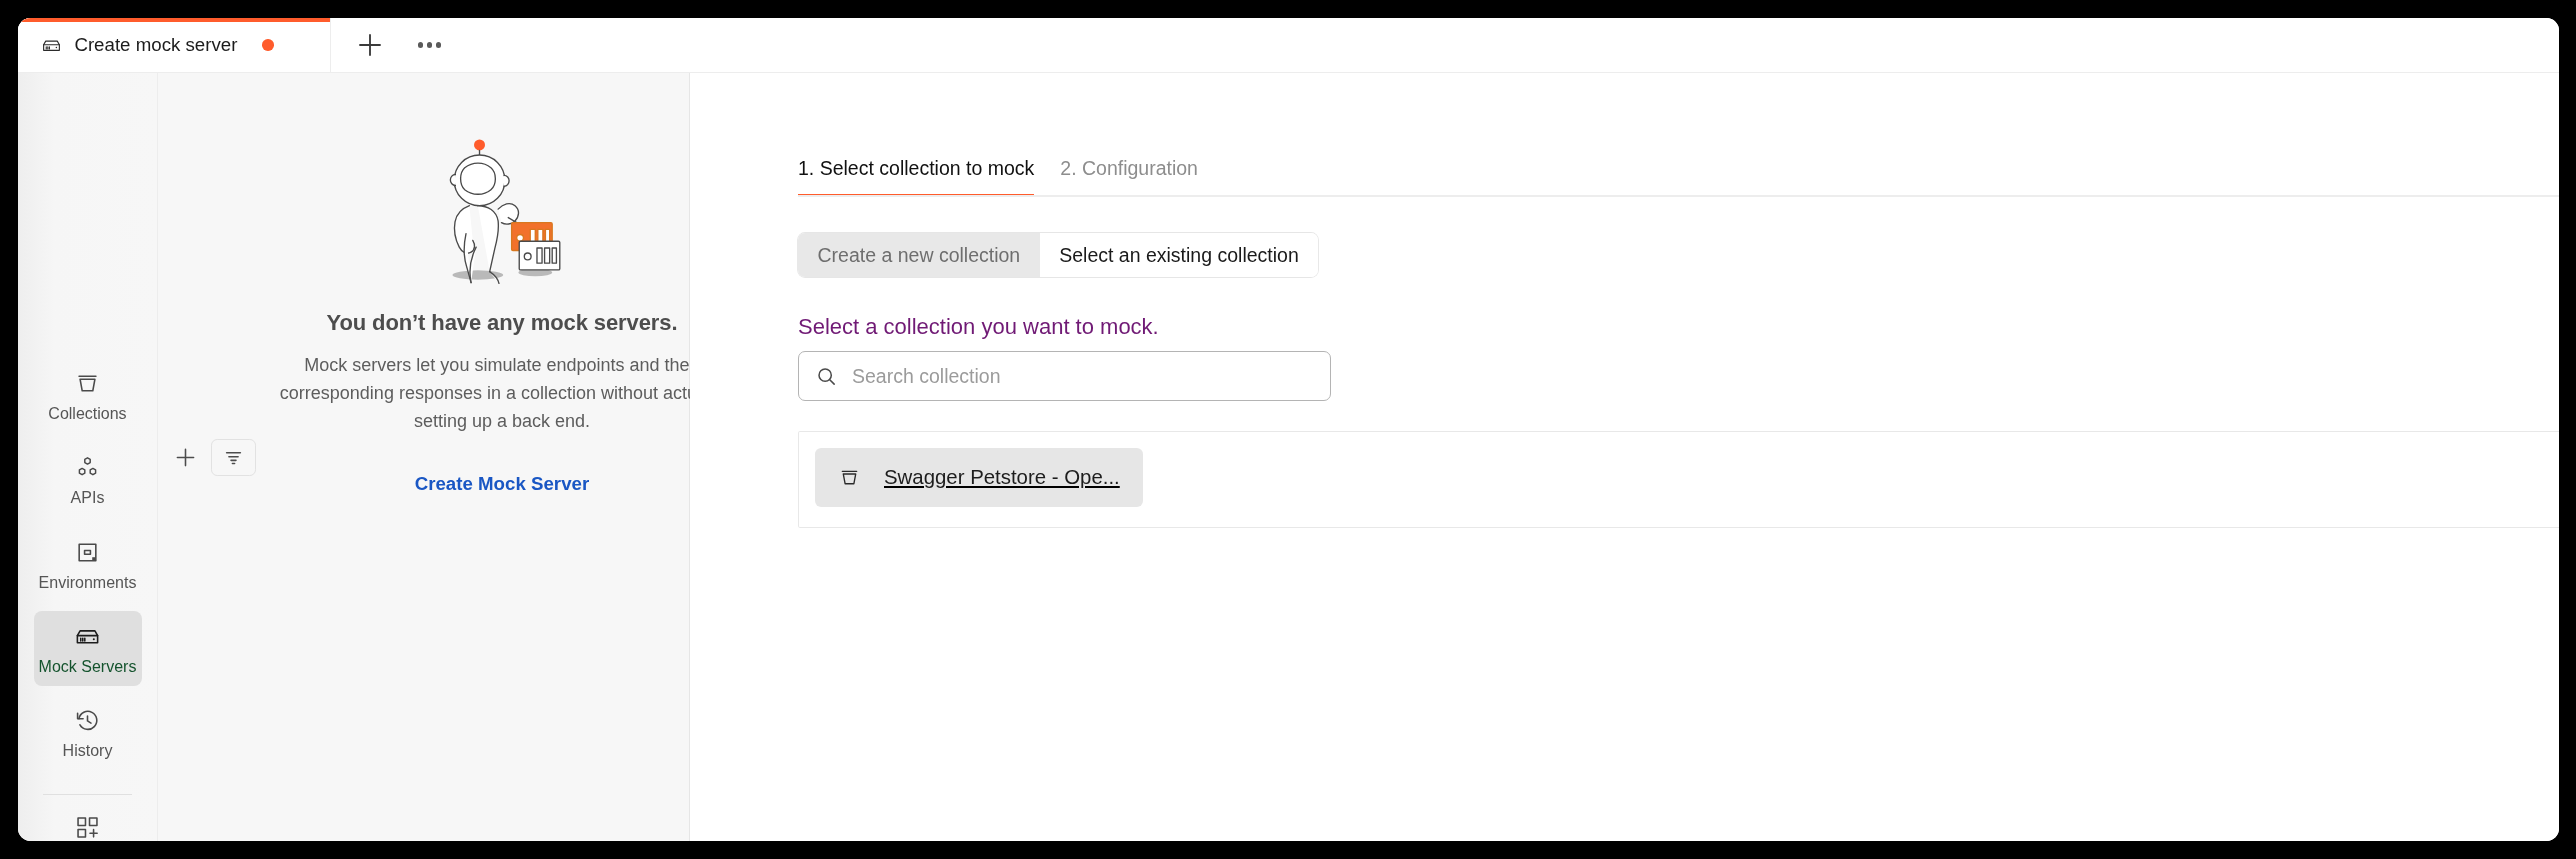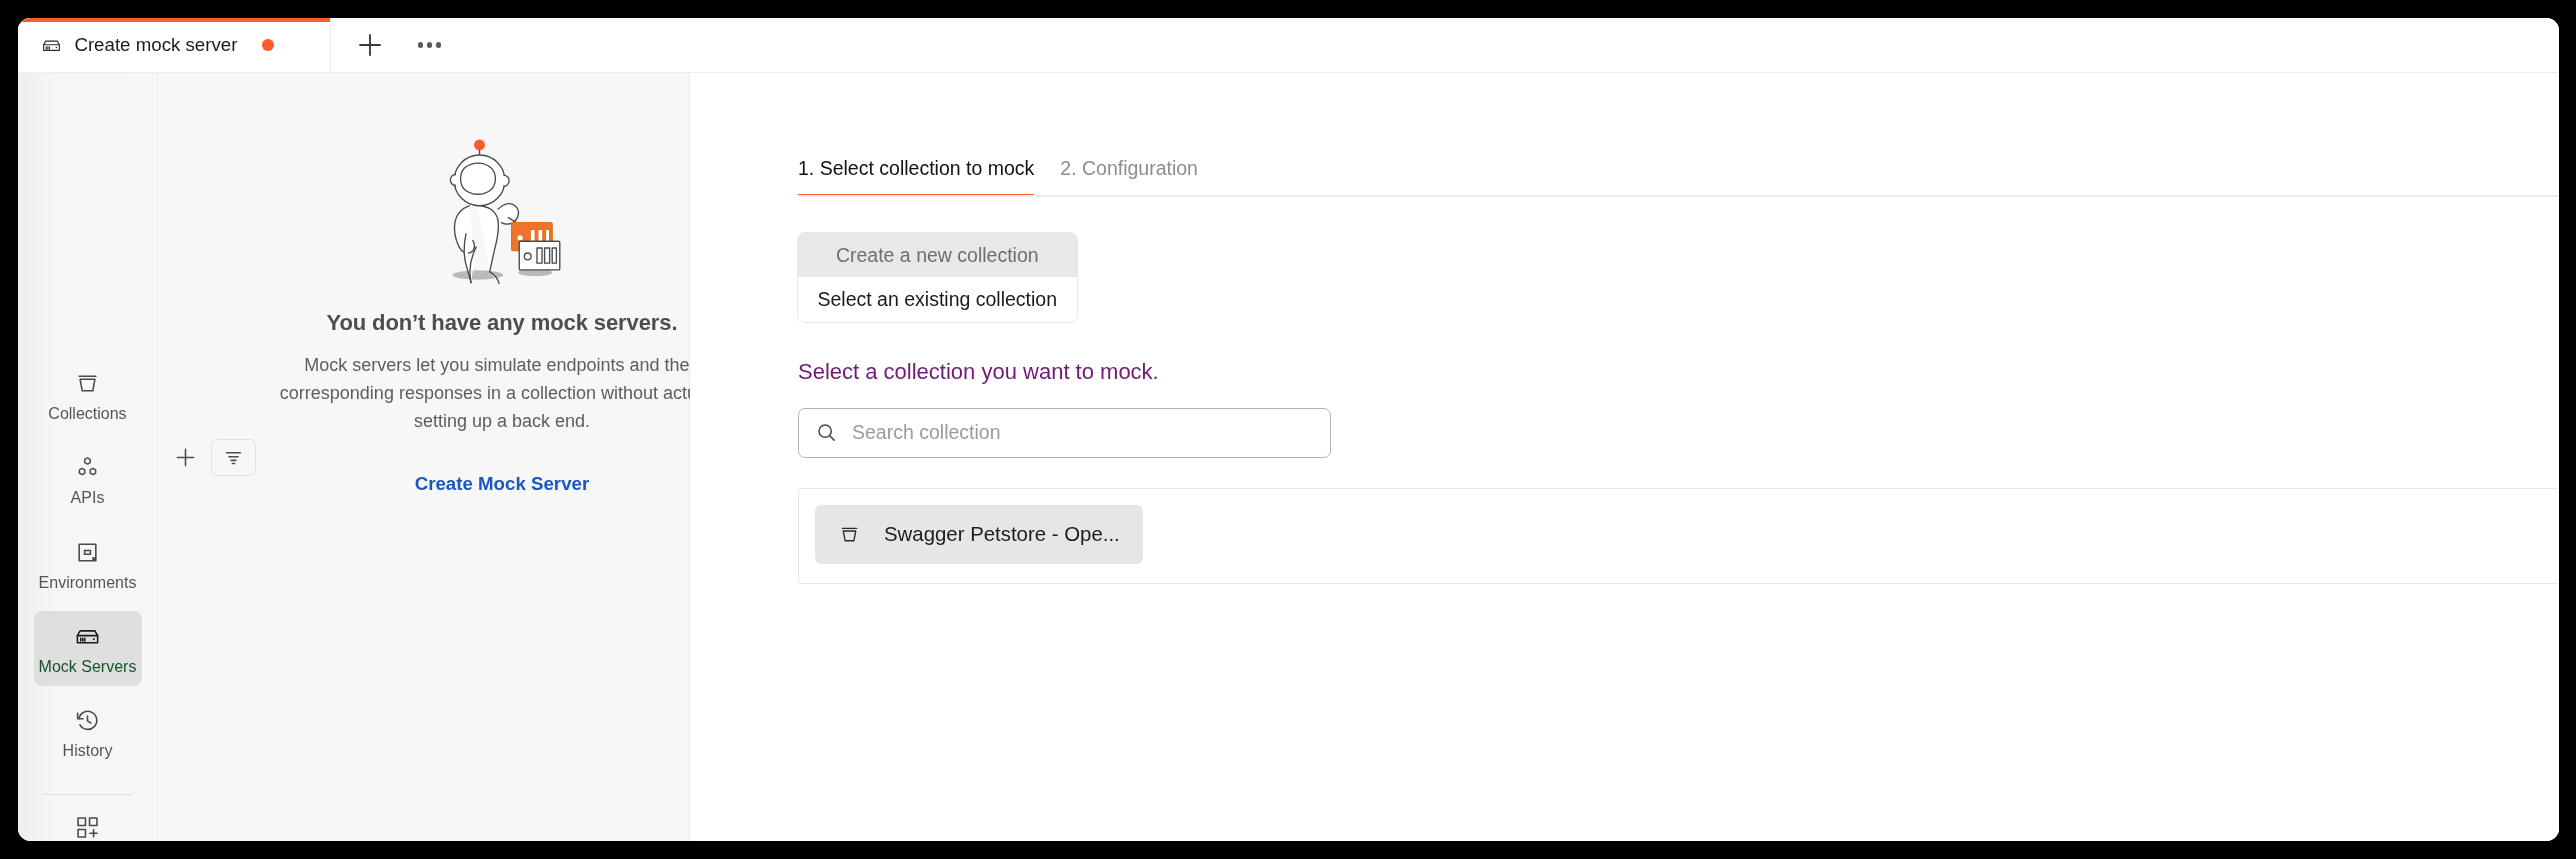--- a/index.html
+++ b/index.html
@@ -228,41 +228,40 @@
     height: 1.8px;
     background: #ededed;
   }
 
   .segmented {
     display: inline-flex;
     margin-top: 36px;
     border-radius: 7px;
     overflow: hidden;
     box-shadow: 0 0 0 0.9px #e6e6e6;
-    flex-direction: column;
   }
   .seg-btn {
     font-family: "Liberation Sans", sans-serif;
     font-size: 19.5px;
     padding: 10.7px 19.5px;
     background: #e8e8e8;
     color: #6e6e6e;
     border: none;
     cursor: pointer;
     white-space: nowrap;
   }
   .seg-btn.active { background: #ffffff; color: #1a1a1a; }
 
   .hint {
     font-size: 22px; color: #701a75;
     margin-top: 37px;
   }
 
   .search-box {
-    margin-top: 23px;
+    margin-top: 11px;
     width: 533px;
     height: 50px;
     border: 0.9px solid #b4b4b4;
     border-radius: 7px;
     display: flex;
     align-items: center;
     padding: 0 16px;
     background: #ffffff;
     cursor: text;
   }
@@ -279,20 +278,21 @@
     padding: 16px 16px 19.5px;
   }
   .coll-item {
     display: inline-flex;
     align-items: center;
     background: #e6e6e6;
     border-radius: 6.2px;
     padding: 18px 23px;
     min-width: 293px;
     cursor: pointer;
+    text-decoration: underline;
   }
   .coll-icon { width: 23px; height: 23px; color: #2a2a2a; flex-shrink: 0; }
   .coll-label {
     font-size: 20.4px; color: #1d1d1d; margin-left: 23px; white-space: nowrap;
   }
 </style>
 </head>
 <body>
 
 <div class="app-window">

